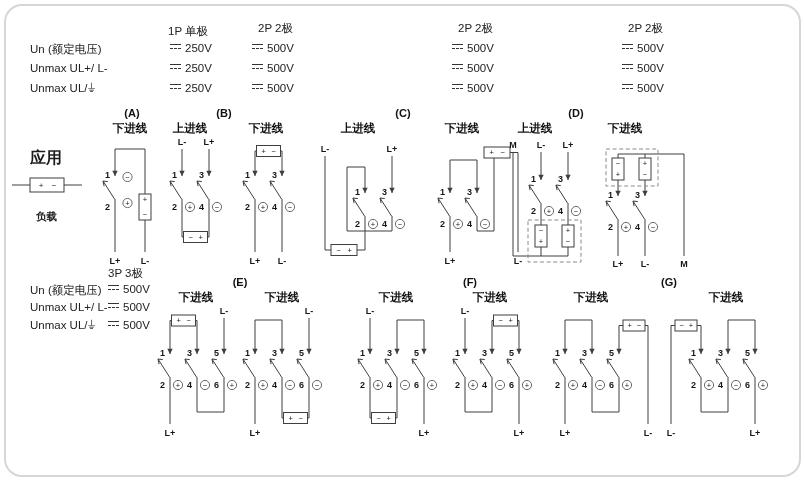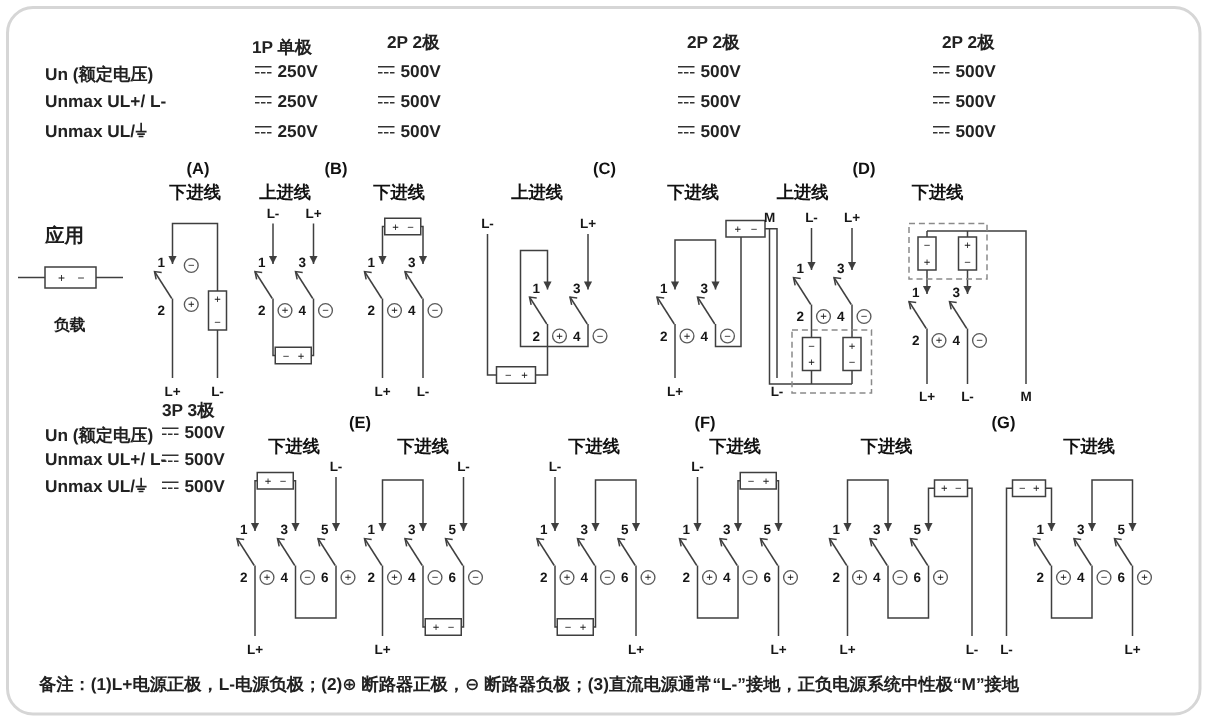--- a/index.html
+++ b/index.html
@@ -1,25 +1,25 @@
 <!DOCTYPE html>
 <html><head>
 <meta charset="utf-8">
 <style>
   html,body{margin:0;padding:0;background:#ffffff;}
   body{font-family:"Liberation Sans","DejaVu Sans",sans-serif;color:#1d1d1d;}
   #stage{position:relative;width:805px;height:481px;background:#ffffff;overflow:hidden;}
   #card{position:absolute;left:4px;top:4px;right:4px;bottom:4px;border:2px solid #d6d6d6;border-radius:18px;background:#ffffff;}
-  .tl,.th,.tv{position:absolute;font-size:11.5px;font-weight:bold;color:#222;white-space:nowrap;}
+  .tl,.th,.tv{position:absolute;font-size:11.5px;font-weight:normal;color:#222;white-space:nowrap;}
   .tv{display:flex;align-items:center;}
   .dc{display:inline-block;width:11px;height:7px;border-top:1.7px solid #333;position:relative;margin-right:4px;}
   .dc::after{content:"";position:absolute;left:0;top:2.6px;width:11px;border-top:1.7px dashed #333;}
   .hdr{position:absolute;width:60px;text-align:center;font-size:11.5px;font-weight:bold;color:#111;white-space:nowrap;}
   .figlab{position:absolute;width:30px;text-align:center;font-size:11px;font-weight:bold;color:#111;}
-  #app-title{position:absolute;left:30px;top:148px;font-size:13px;font-weight:bold;}
+  #app-title{position:absolute;left:30px;top:148px;font-size:16px;font-weight:bold;}
   #load-label{position:absolute;left:36px;top:194px;font-size:10.5px;font-weight:bold;margin-top:16px;}
   #note{position:absolute;left:26px;top:449px;font-size:11.5px;font-weight:bold;color:#222;white-space:nowrap;}
   svg{position:absolute;overflow:visible;}
   svg text{font-family:"Liberation Sans","DejaVu Sans",sans-serif;}
 </style>
 </head>
 <body>
 
 <div id="stage">
   <div id="card"></div>
@@ -509,14 +509,13 @@
         <polyline points="12,19.5 8,19.5 8,118" fill="none" stroke="#3f3f3f" stroke-width="1"></polyline>
         <text x="8" y="130" font-size="9" font-weight="bold" text-anchor="middle" fill="#161616">L-</text>
         <polyline points="34,19.5 38,19.5 38,48" fill="none" stroke="#3f3f3f" stroke-width="1"></polyline>
         <polyline points="65,48 65,14 92,14 92,48" fill="none" stroke="#3f3f3f" stroke-width="1"></polyline>
         <polyline points="38,71 38,106 65,106 65,71" fill="none" stroke="#3f3f3f" stroke-width="1"></polyline>
         <polyline points="92,71 92,118" fill="none" stroke="#3f3f3f" stroke-width="1"></polyline>
         <text x="92" y="130" font-size="9" font-weight="bold" text-anchor="middle" fill="#161616">L+</text>
       </svg>
     </div>
 
-  <div id="note">备注：(1)L+电源正极，L-电源负极；(2)⊕ 断路器正极，⊖ 断路器负极；(3)直流电源通常“L-”接地，正负电源系统中性极“M”接地</div>
 </div>
 
 </body></html>

